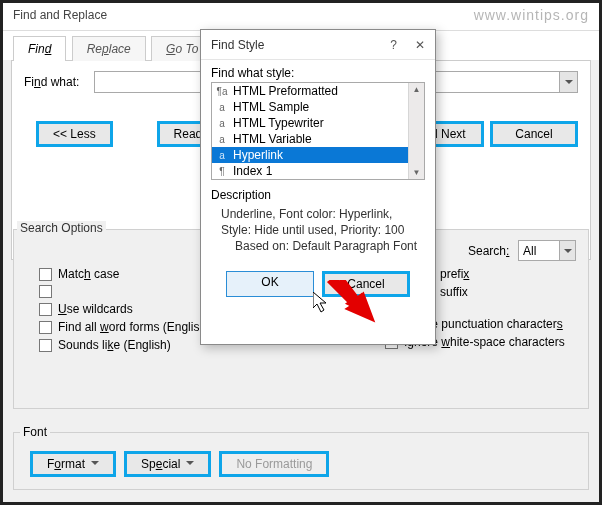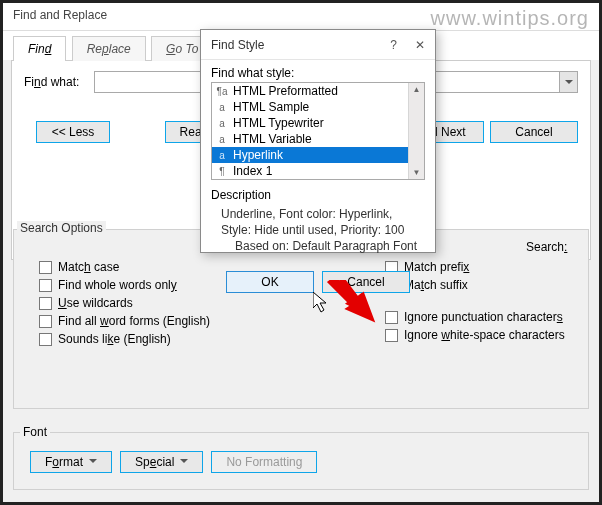--- a/index.html
+++ b/index.html
@@ -1,53 +1,53 @@
 <!DOCTYPE html>
 <html><head>
 <meta charset="utf-8">
 <style>
   * { box-sizing: border-box; font-family: "Segoe UI", Tahoma, sans-serif; font-size: 12px; }
   body { margin: 0; background: #fff; }
   .frame { width: 602px; height: 505px; border: 3px solid #222; position: relative; background: #fff; overflow: hidden; }
-  .watermark { position:absolute; top:4px; right:10px; font-size:20px; color:rgba(120,120,120,0.55); letter-spacing:1px; font-family:Verdana,sans-serif; z-index:50; text-shadow:0 0 2px #fff;}
+  .watermark { position:absolute; top:4px; right:10px; font-size:14px; color:rgba(120,120,120,0.55); letter-spacing:1px; font-family:Verdana,sans-serif; z-index:50; text-shadow:0 0 2px #fff;}
   
   .mainwin { position:absolute; top:0; left:0; right:0; bottom:0; background:#f0f0f0; }
   .main-title { height:28px; padding:5px 10px; background:#fff; border-bottom:1px solid #ddd; color:#444; }
   .tabs { padding:4px 10px 0 10px; background:#fff;font-style:italic; }
   .tab { display:inline-block; padding:5px 14px; border:1px solid #ccc; border-bottom:none; background:#fff; position:relative; top:1px; margin-right:2px; cursor:default;}
   .tab.inactive { background:#f6f6f6; color:#555; }
   .tab u { text-decoration: underline; }
   .tabbody { border:1px solid #ccc; margin:0 8px; padding:10px 12px 8px 12px; background:#fff; min-height:200px; }
   .row { display:flex; align-items:center; margin-bottom:8px; }
   .row label { min-width:70px; }
   .combo { flex:1; height:22px; border:1px solid #a9a9a9; background:#fff; position:relative; }
   .combo .dd { position:absolute; right:0; top:0; width:18px; height:100%; background:#e5e5e5; border-left:1px solid #a9a9a9; display:flex; align-items:center; justify-content:center;}
   .combo .dd::after{content:"";border:4px solid transparent;border-top-color:#555;margin-top:4px;}
   .btnbar { margin-top:28px; display:flex; gap:6px; }
-  .btn { border:1px solid #0ea5e9; background:#e8e8e8; padding:3px 14px; min-width:74px; text-align:center; cursor:default; }
+  .btn { border:3px solid #0ea5e9; background:#e8e8e8; padding:3px 14px; min-width:74px; text-align:center; cursor:default; }
   .btn.big { min-width:88px; }
   .section-label { position:absolute; left:14px; top:218px; color:#333; background:#f0f0f0; padding:0 3px; z-index:5;}
   .group { position:absolute; left:10px; right:10px; top:226px; border:1px solid #d0d0d0; height:180px; padding:10px 12px 6px 14px; background:#f0f0f0;}
   .srow { display:flex; align-items:center; margin-bottom:6px;justify-content:flex-end; }
   .srow label { min-width:50px; }
   .sel { border:1px solid #a9a9a9; background:#fff; height:21px; width:58px; position:relative; display:flex; align-items:center; padding:0 4px;}
   .sel .dd2 { position:absolute; right:0; top:0; width:16px; height:100%; background:#e5e5e5; border-left:1px solid #a9a9a9; display:flex; align-items:center; justify-content:center;}
   .sel .dd2::after{content:"";border:4px solid transparent;border-top-color:#555;margin-top:4px;}
   .chk { display:flex; align-items:center; gap:6px; margin-bottom:4px;padding-left:11px; }
   .chk .box { width:13px; height:13px; border:1px solid #777; background:#fff; }
   .cols { display:flex; }
   .colL { flex:1; }
   .colR { width:210px; padding-left:8px;}
   .find-group { position:absolute; left:10px; right:10px; bottom:12px; border:1px solid #d0d0d0; height:58px; background:#f0f0f0; }
   .find-group .lbl { position:absolute; top:-8px; left:6px; background:#f0f0f0; padding:0 3px; }
   .find-group .inner { padding:18px 10px 6px 16px; display:flex; gap:8px; }
   .btn.dd::after{ content:""; display:inline-block; margin-left:6px; border:4px solid transparent; border-top-color:#555; vertical-align:middle;}
   .btn.disabled { color:#9a9a9a; background:#eee;}
   
-  .modal { position:absolute; top:26px; left:197px; width:236px; height:224px; background:#fff; border:1px solid #8a8a8a; box-shadow:3px 3px 10px rgba(0,0,0,0.25); z-index:20;}
+  .modal { position:absolute; top:26px; left:197px; width:236px; height:316px; background:#fff; border:1px solid #8a8a8a; box-shadow:3px 3px 10px rgba(0,0,0,0.25); z-index:20;}
   .modal-title { height:30px; display:flex; align-items:center; justify-content:space-between; padding:0 10px; border-bottom:1px solid #e5e5e5; background:#fff;}
   .modal-title .t { color:#333; }
   .modal-title .icons { display:flex; gap:18px; color:#555; font-size:13px;}
   .mx { font-family: sans-serif; cursor:default;}
   .mbody { padding:6px 10px 8px 10px; }
   .listbox { border:1px solid #a9a9a9; height:98px; background:#fff; position:relative; margin-top:2px; overflow:hidden;}
   .scroll { position:absolute; right:0; top:0; bottom:0; width:16px; background:#eceaea; border-left:1px solid #d6d6d6; display:flex; flex-direction:column; justify-content:space-between; align-items:center;}
   .scroll span{ font-size:8px; color:#666; padding:2px 0;}
   .li { display:flex; align-items:center; gap:5px; padding:0 4px; height:16px; font-size:11px;}
   .li .ic { width:12px; text-align:center; color:#666; font-size:10px;}
@@ -94,30 +94,33 @@
         <div class="btn dd">Find In</div>
         <div class="btn big">Find Next</div>
         <div class="btn big">Cancel</div>
       </div>
     </div>
 
     <span class="section-label">Search Options</span>
     <div class="group">
       <div class="srow">
         <label>Search<u class="ul">:</u></label>
+        <div class="sel">
+          <span>All</span>
+          <div class="dd2"></div>
+        </div>
       </div>
       <div class="cols">
         <div class="colL">
           <div class="chk">
               <span class="box"></span>
               <span>Matc<u class="ul">h</u> case</span>
             </div>
           <div class="chk">
               <span class="box"></span>
-              <span>Find whole words onl<u class="ul">y</u></span>
             </div>
           <div class="chk">
               <span class="box"></span>
               <span><u class="ul">U</u>se wildcards</span>
             </div>
           <div class="chk">
               <span class="box"></span>
               <span>Find all <u class="ul">w</u>ord forms (English)</span>
             </div>
           <div class="chk">

